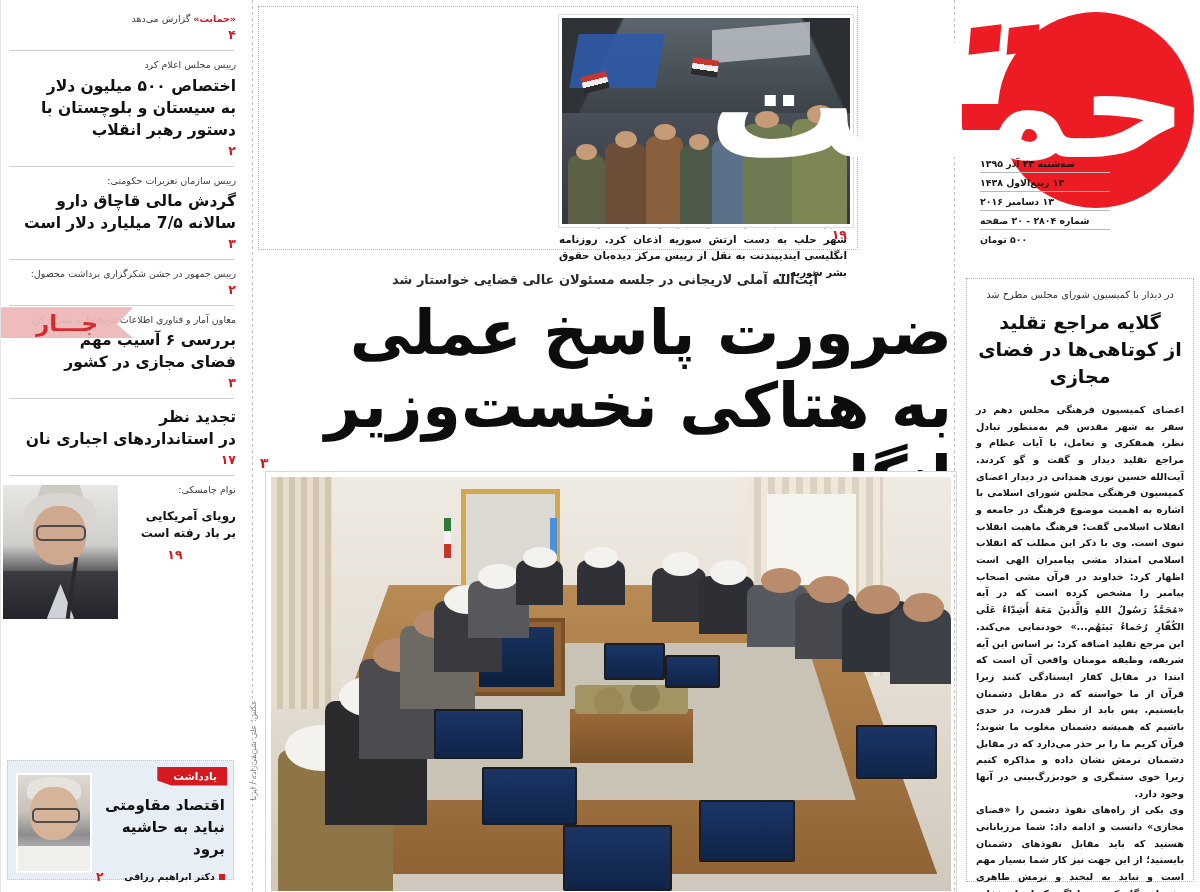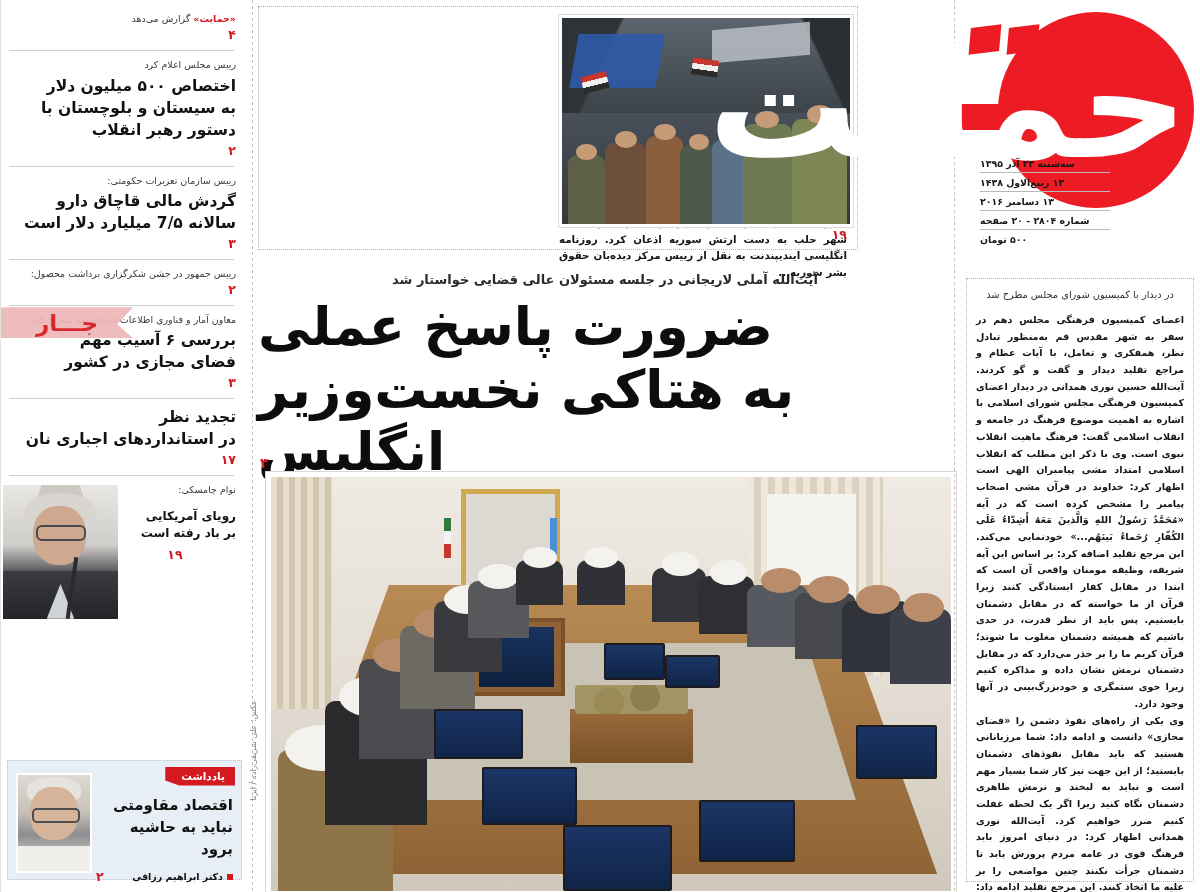--- a/index.html
+++ b/index.html
@@ -76,21 +76,21 @@
   .ch-suit{position:absolute;left:0;bottom:0;width:100%;height:36%;
     background:linear-gradient(#3b3c42,#23242a);}
   .ch-shirt{position:absolute;left:38%;bottom:0;width:24%;height:26%;
     background:#cfd3d8;clip-path:polygon(50% 0,100% 100%,0 100%);}
   .ch-mic{position:absolute;left:58%;bottom:0;width:4px;height:46%;
     background:#2b2b2e;transform:rotate(8deg);}
   .chomsky-text{position:absolute;right:0;top:6px;width:122px;}
 
   
   .note-box{
-    position:absolute;left:6px;right:4px;bottom:12px;
+    position:absolute;left:6px;right:12px;bottom:12px;
     height:120px;
     background:#e7eef5;
     border:1px dotted #b9c6d2;
     box-sizing:border-box;
     padding:22px;
   }
   .note-tab{
     position:absolute;top:6px;right:6px;
     background:#d51920;color:#fff;
     font-size:10.5px;font-weight:800;
@@ -182,22 +182,22 @@
   .sp-p{position:absolute;bottom:0;border-radius:9px 9px 0 0;}
   .sp-head{position:absolute;border-radius:50%;background:#c59b78;}
 
   
   .main-kicker{
     position:absolute;left:0;top:272px;width:694px;
     text-align:center;font-size:13px;color:#2a2a2a;font-weight:600;
   }
   .main-head{
     position:absolute;left:0;top:296px;width:694px;
-    text-align:left;
-    font-size:53px;font-weight:800;line-height:1.18;
+    text-align:right;
+    font-size:62px;font-weight:800;line-height:1.18;
     color:#0d0d0d;letter-spacing:-1.5px;
   }
   .main-pagenum{
     position:absolute;left:2px;top:455px;
     color:#d51920;font-weight:800;font-size:14px;
   }
 
   
   .main-photo{
     position:absolute;left:8px;top:472px;width:680px;height:414px;
@@ -540,19 +540,23 @@
         <div class="dateline">سه‌شنبه ۲۳ آذر ۱۳۹۵</div>
         <div class="dateline">۱۳ ربیع‌الاول ۱۴۳۸</div>
         <div class="dateline">۱۳ دسامبر ۲۰۱۶</div>
         <div class="dateline">شماره ۲۸۰۴ - ۲۰ صفحه</div>
         <div class="dateline">۵۰۰ تومان</div>
       </div>
     </div>
 
     <div class="right-article">
       <div class="ra-kicker">در دیدار با کمیسیون شورای مجلس مطرح شد</div>
+      <div class="ra-head">
+        <div>گلایه مراجع تقلید</div>
+        <div>از کوتاهی‌ها در فضای مجازی</div>
+      </div>
       <div class="ra-body" style="white-space:pre-line">اعضای کمیسیون فرهنگی مجلس دهم در سفر به شهر مقدس قم به‌منظور تبادل نظر، همفکری و تعامل، با آیات عظام و مراجع تقلید دیدار و گفت و گو کردند. آیت‌الله حسین نوری همدانی در دیدار اعضای کمیسیون فرهنگی مجلس شورای اسلامی با اشاره به اهمیت موضوع فرهنگ در جامعه و انقلاب اسلامی گفت: فرهنگ ماهیت انقلاب نبوی است. وی با ذکر این مطلب که انقلاب اسلامی امتداد مشی پیامبران الهی است اظهار کرد: خداوند در قرآن مشی اصحاب پیامبر را مشخص کرده است که در آیه «مُحَمَّدٌ رَسُولُ اللهِ وَالَّذینَ مَعَهُ أَشِدّاءُ عَلَی الکُفّارِ رُحَماءُ بَینَهُم...» خودنمایی می‌کند. این مرجع تقلید اضافه کرد: بر اساس این آیه شریفه، وظیفه مومنان واقعی آن است که ابتدا در مقابل کفار ایستادگی کنند زیرا قرآن از ما خواسته که در مقابل دشمنان بایستیم. پس باید از نظر قدرت، در حدی باشیم که همیشه دشمنان مغلوب ما شوند؛ قرآن کریم ما را بر حذر می‌دارد که در مقابل دشمنان نرمش نشان داده و مذاکره کنیم زیرا خوی ستمگری و خودبزرگ‌بینی در آنها وجود دارد.
 وی یکی از راه‌های نفوذ دشمن را «فضای مجازی» دانست و ادامه داد: شما مرزبانانی هستید که باید مقابل نفوذهای دشمنان بایستید؛ از این جهت نیز کار شما بسیار مهم است و نباید به لبخند و نرمش ظاهری دشمنان نگاه کنید زیرا اگر یک لحظه غفلت کنیم ضرر خواهیم کرد. آیت‌الله نوری همدانی اظهار کرد: در دنیای امروز باید فرهنگ قوی در عامه مردم پرورش یابد تا دشمنان جرأت نکنند چنین مواضعی را بر علیه ما اتخاذ کنند. این مرجع تقلید ادامه داد: سفارش دیگر قرآن کریم به مومنان «رحما بینهم» است؛ به همین خاطر است که فعالان و مسئولان باید با همدلی و اصل وحدت، از دو قطبی...</div>
 
     </div>
   </div>
 
 </div>
 
 </body></html>

